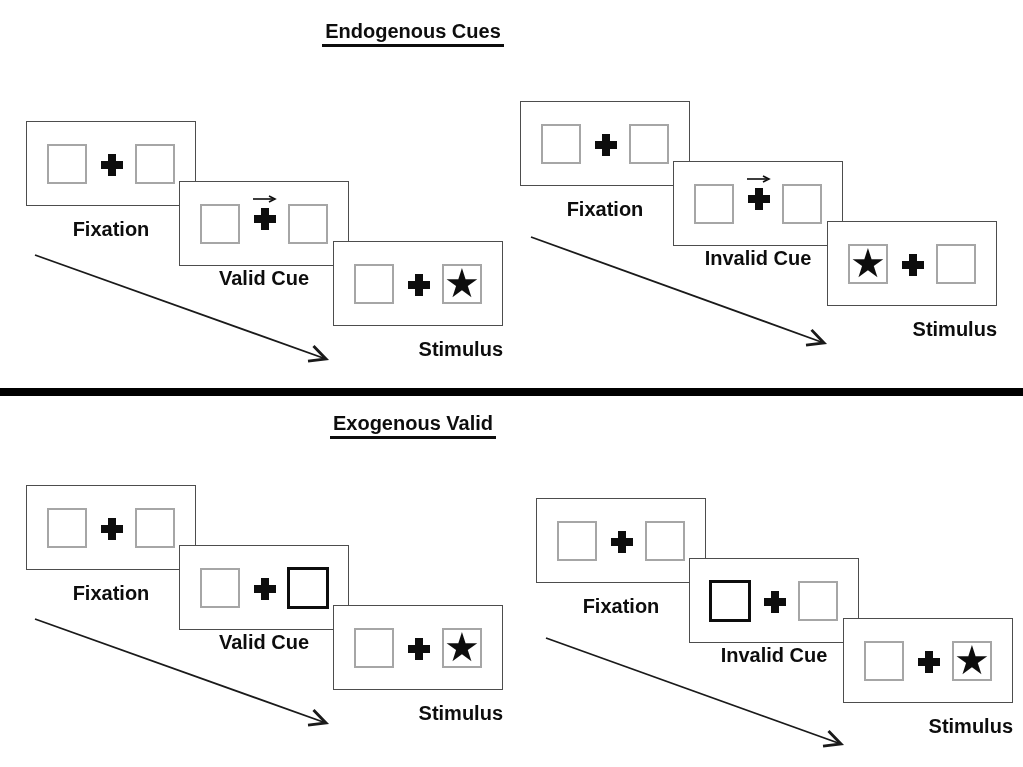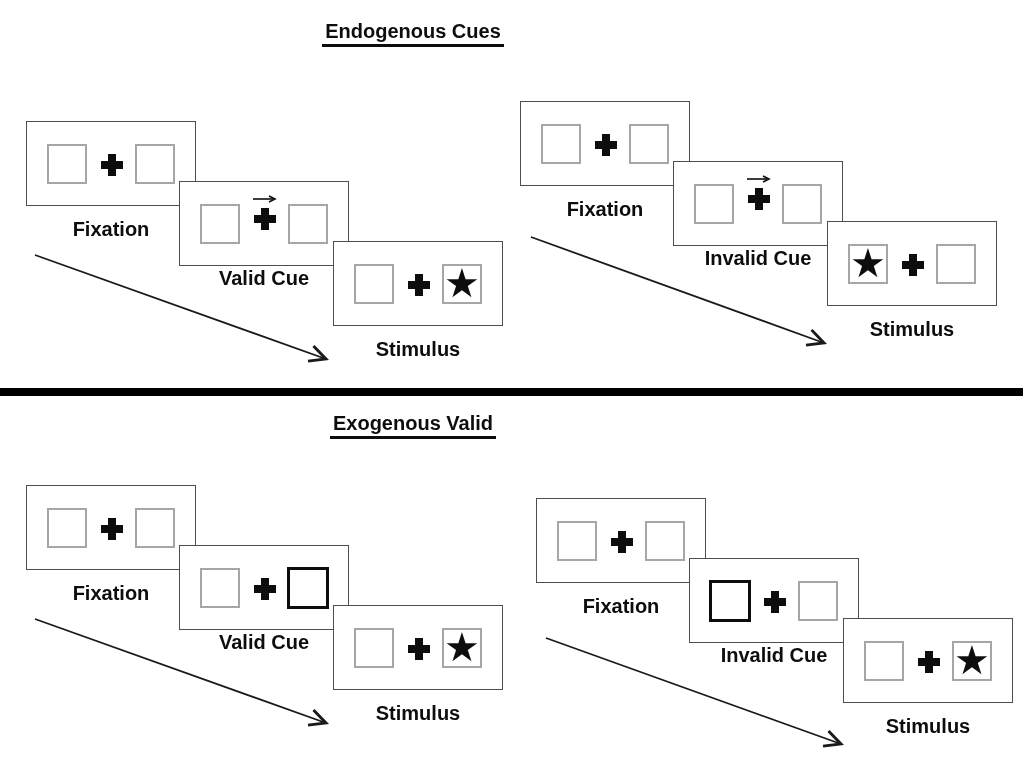--- a/index.html
+++ b/index.html
@@ -10,21 +10,21 @@
   .title { position:absolute; left:0; width:826px; text-align:center;
            font-size:20px; font-weight:bold; }
   .title span { display:inline-block; border-bottom:3px solid #0d0d0d; padding:0 3px 1px; }
   .divider { position:absolute; left:0; top:388px; width:1023px; height:8px; background:#000; }
 
   .group { position:absolute; width:500px; height:265px; }
   .panel { position:absolute; width:170px; height:85px; background:#fff;
            border:1px solid #4d4d4d; box-sizing:border-box; }
   .p1 { left:0; top:0; } .p2 { left:153px; top:60px; } .p3 { left:307px; top:120px; }
   .plabel { position:absolute; width:170px; text-align:center; font-size:20px; font-weight:bold; }
-  .l1 { left:0; top:97px; } .l2 { left:153px; top:146px; } .l3 { left:307px; top:217px; }
+  .l1 { left:0; top:97px; } .l2 { left:153px; top:146px; } .l3 { left:307px; top:217px;text-align:right; }
 
   .sq { position:absolute; top:22px; width:40px; height:40px; box-sizing:border-box;
         border:2px solid #a6a6a6; background:#fff;
         display:flex; align-items:center; justify-content:center; }
   .sq.left { left:20px; } .sq.right { right:20px; }
   .sq.thick { width:42px; height:42px; top:21px; border:3px solid #0d0d0d; }
   .sq.left.thick { left:19px; } .sq.right.thick { right:19px; }
   .star { font-size:40px; line-height:40px; margin-top:-3px; color:#0d0d0d; }
 
   .plus { position:absolute; left:74px; top:32px; width:22px; height:22px; }

